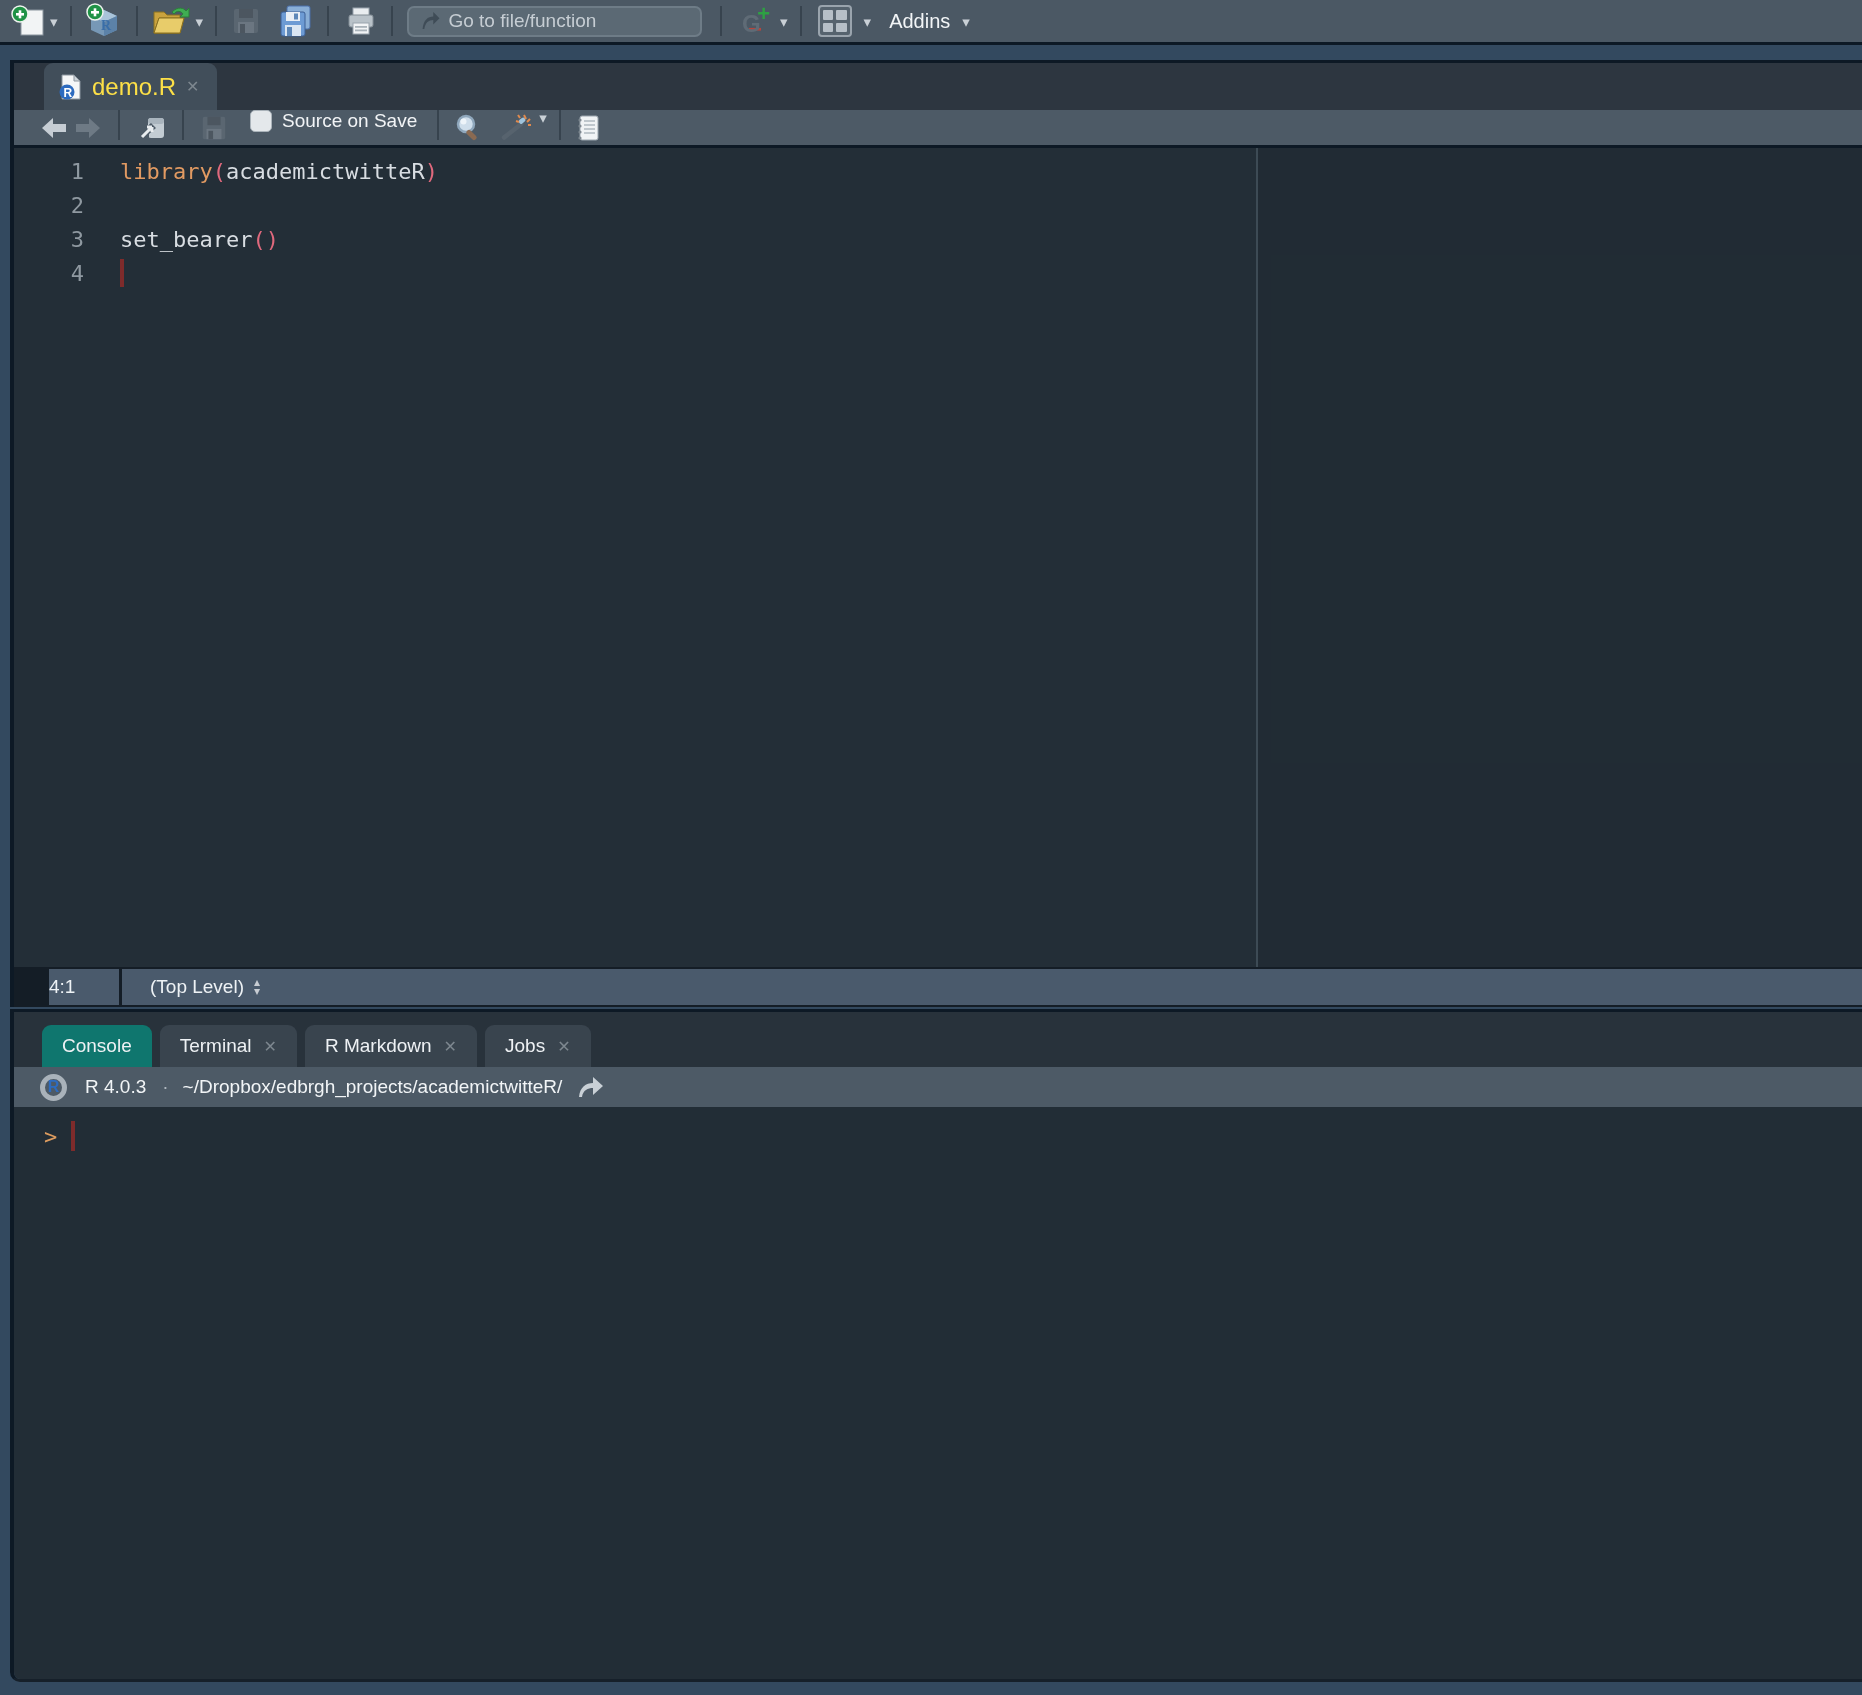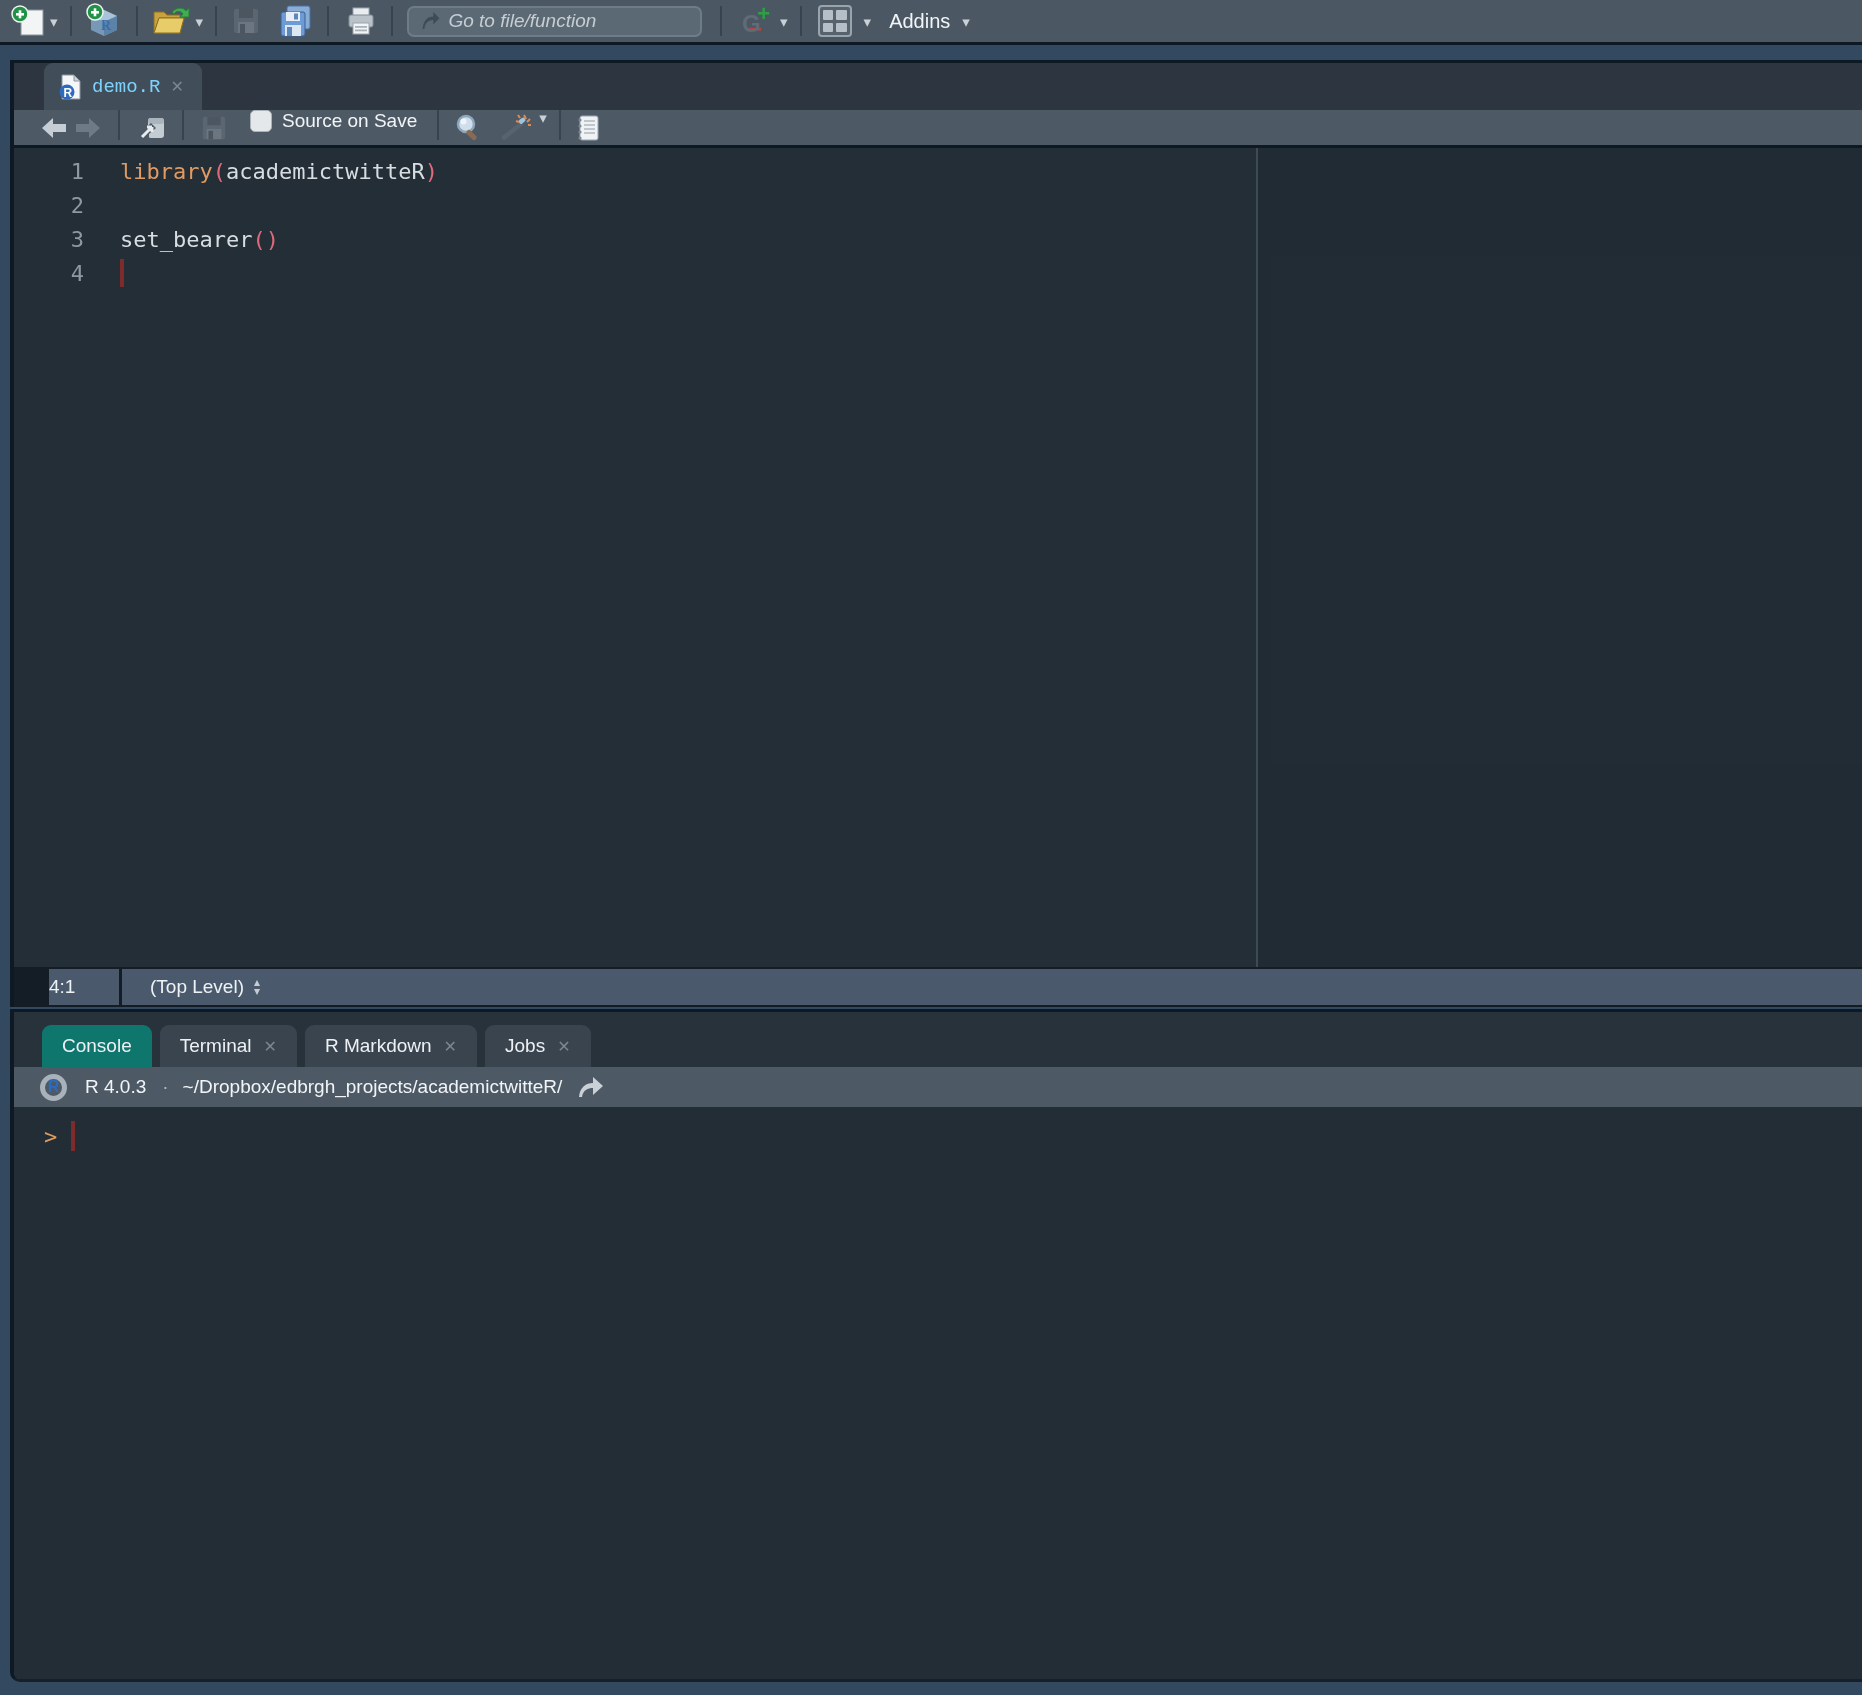--- a/index.html
+++ b/index.html
@@ -23,21 +23,20 @@
   
   .goto-box {
     width:295px; height:31px; margin-left:14px;
     background:#5b6974; border:2px solid #6e7c87; border-radius:7px;
     display:flex; align-items:center; padding:0 10px;
   }
   .goto-box input {
     background:transparent; border:none; outline:none;
     color:#c6cdd3; font-size:19px; width:100%;
     font-family:"Liberation Sans", sans-serif;
-    font-style:italic;
   }
   .goto-box input::placeholder { color:#c6cdd3; opacity:1; }
   .git-icon { position:relative; width:30px; height:34px; margin-left:18px; }
   .git-icon .g  { position:absolute; left:2px; bottom:0; font-size:24px; font-weight:bold; color:#5f6b76; }
   .git-icon .gp { position:absolute; right:0; top:-3px; font-size:22px; font-weight:bold; color:#2ea043; }
   .git-icon .gm { position:absolute; left:8px; top:11px; font-size:24px; font-weight:bold; color:#b8453c; }
   .panes-icon {
     width:34px; height:32px; margin-left:16px; border-radius:4px;
     border:2px solid #9aa4ad; display:grid; background:#56636e;
     grid-template-columns:1fr 1fr; grid-template-rows:1fr 1fr; gap:3px; padding:3px;
@@ -54,21 +53,21 @@
     flex:0 0 947px; height:947px;
     border-top:3px solid #0d1925; border-left:4px solid #0d1925;
     display:flex; flex-direction:column; min-height:0;
   }
   
   .src-tabbar { flex:0 0 47px; background:#2d3640; display:flex; align-items:stretch; padding-left:30px; }
   .src-tab {
     background:#414e5a; border-radius:9px 9px 0 0;
     display:flex; align-items:center; padding:0 18px 0 14px; gap:10px;
   }
-  .src-tab .tab-title { font-size:19px; color:#7dd3fc;font-family:Liberation Mono, monospace; }
+  .src-tab .tab-title { font-size:24px; color:#fde047; }
   .tab-close { color:#7d878f; font-size:16px; }
   
   .editor-toolbar {
     flex:0 0 38px; background:#4d5a66; border-bottom:3px solid #0d1925;
     display:flex; 
   }
   .checkbox {
     width:22px; height:22px; border-radius:5px;
     background:#e4e8eb; border:1px solid #aab3ba; margin-left:22px;
   }

